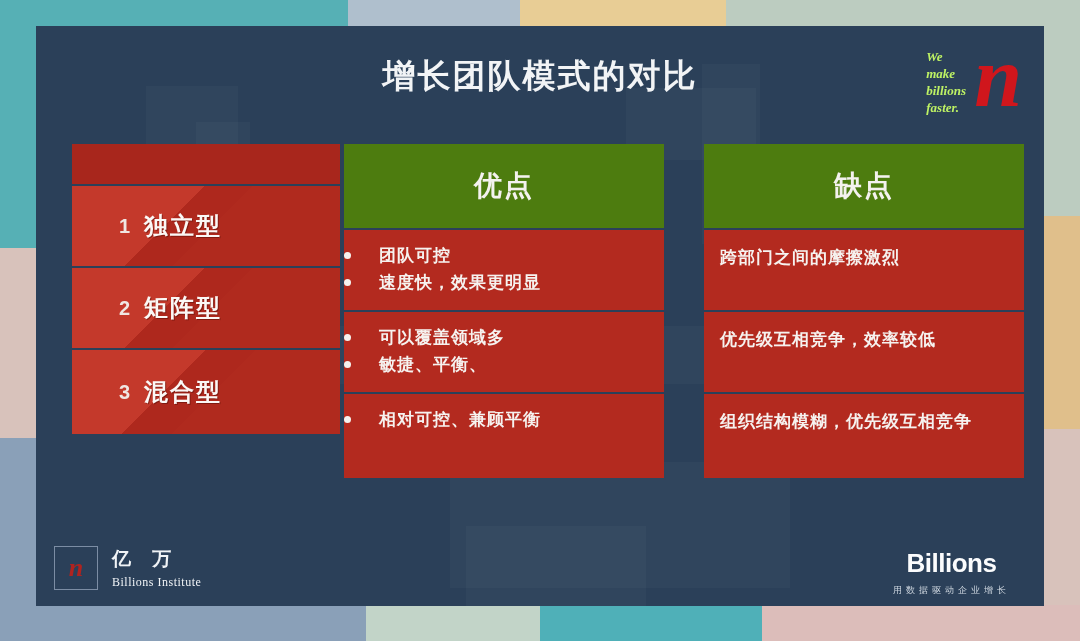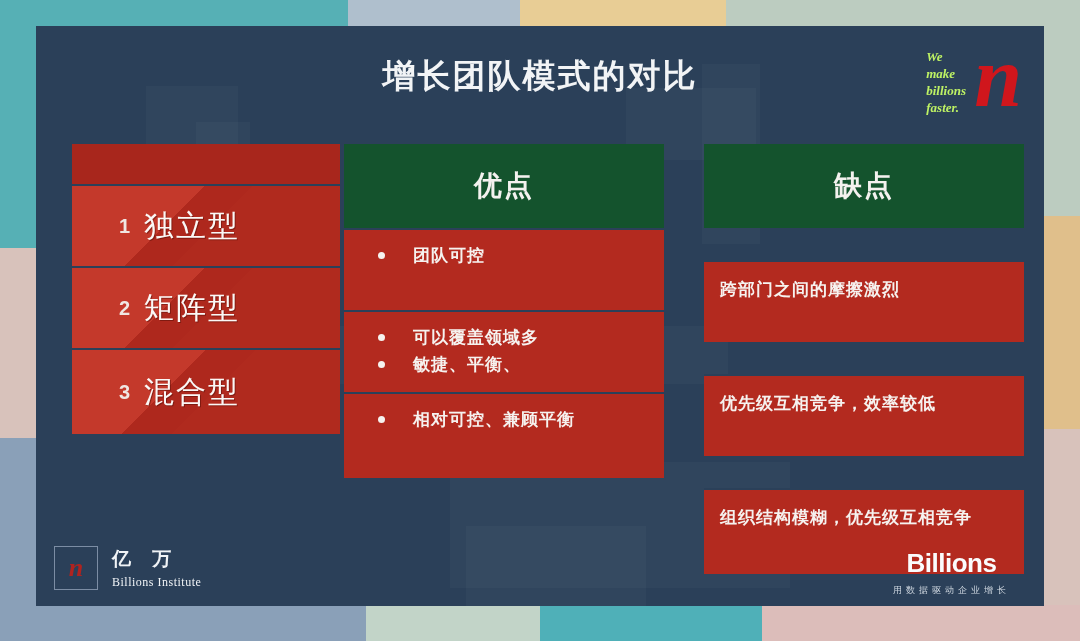--- a/index.html
+++ b/index.html
@@ -76,21 +76,21 @@
   
   #table{
     position:absolute; left:36px; top:118px; width:952px; height:332px;
   }
   .col{ position:absolute; top:0; }
   .colA{ left:0;    width:268px; }
   .colB{ left:272px;width:320px; }
   .colC{ left:632px;width:320px; }
 
   .hdr{
-    height:84px; background:#14532d; color:#f4f2ef;
+    height:84px; background:#4d7c0f; color:#f4f2ef;
     display:flex; align-items:center; justify-content:center;
     font-size:28px; font-weight:bold; letter-spacing:2px;
   }
   .hdrA{ height:40px; background:#a8261c; }
 
   .cell{
     position:relative; overflow:hidden;
     background:#b32a1f; color:#f6f2ef;
     border-top:2px solid #2b4059;
   }
@@ -100,38 +100,38 @@
     background:linear-gradient(135deg,
       #c4392b 0%, #c4392b 38%,
       #ae281d 38%, #ae281d 52%,
       #b02a1e 52%, #b02a1e 100%);
   }
   .cellA .num{
     position:relative; z-index:2; width:72px; text-align:right;
     padding-right:14px; font-size:20px; font-weight:bold; color:#f0e6e2;
   }
   .cellA .nm{
-    position:relative; z-index:2; font-size:30px; font-weight:normal;
+    position:relative; z-index:2; font-size:24px; font-weight:bold;
     letter-spacing:2px; color:#fbf8f6;
     text-shadow:1px 1px 0 rgba(90,14,8,.55);
   }
 
   .cellB{ min-height:80px; padding:12px 0 12px 0; }
   .cellB ul{ list-style:none; }
   .cellB li{
     display:flex; align-items:flex-start;
     font-size:17px; font-weight:bold; line-height:27px;
-    letter-spacing:1px; padding-left:34px;
+    letter-spacing:1px; 
   }
   .cellB li .dot{
     width:7px; height:7px; border-radius:50%; background:#f6f2ef;
     margin:10px 28px 0 0; flex:0 0 auto;
   }
 
-  .cellC{ min-height:80px; padding:14px 14px 14px 16px;margin-top:32px; }
+  .cellC{ min-height:80px; padding:14px 14px 14px 16px; }
   .cellC p{
     font-size:17px; font-weight:bold; line-height:28px; letter-spacing:1px;
   }
   .h82{ height:82px; }
   .h86{ height:86px; }
 
   
   #logoL{ position:absolute; left:18px; top:520px; display:flex; align-items:center; }
   #logoL .box{
     width:44px; height:44px; border:1px solid #7c8da4;
@@ -224,20 +224,24 @@
 
       <div class="col colB">
         <div class="hdr">优点</div>
 
         <div class="cell cellB h82">
           <ul>
             <li>
                 <span class="dot"></span>
                 <span>团队可控</span>
               </li>
+            <li>
+                <span class="dot"></span>
+                <span>速度快，效果更明显</span>
+              </li>
           </ul>
         </div>
 
         <div class="cell cellB h82">
           <ul>
             <li>
                 <span class="dot"></span>
                 <span>可以覆盖领域多</span>
               </li>
             <li>

